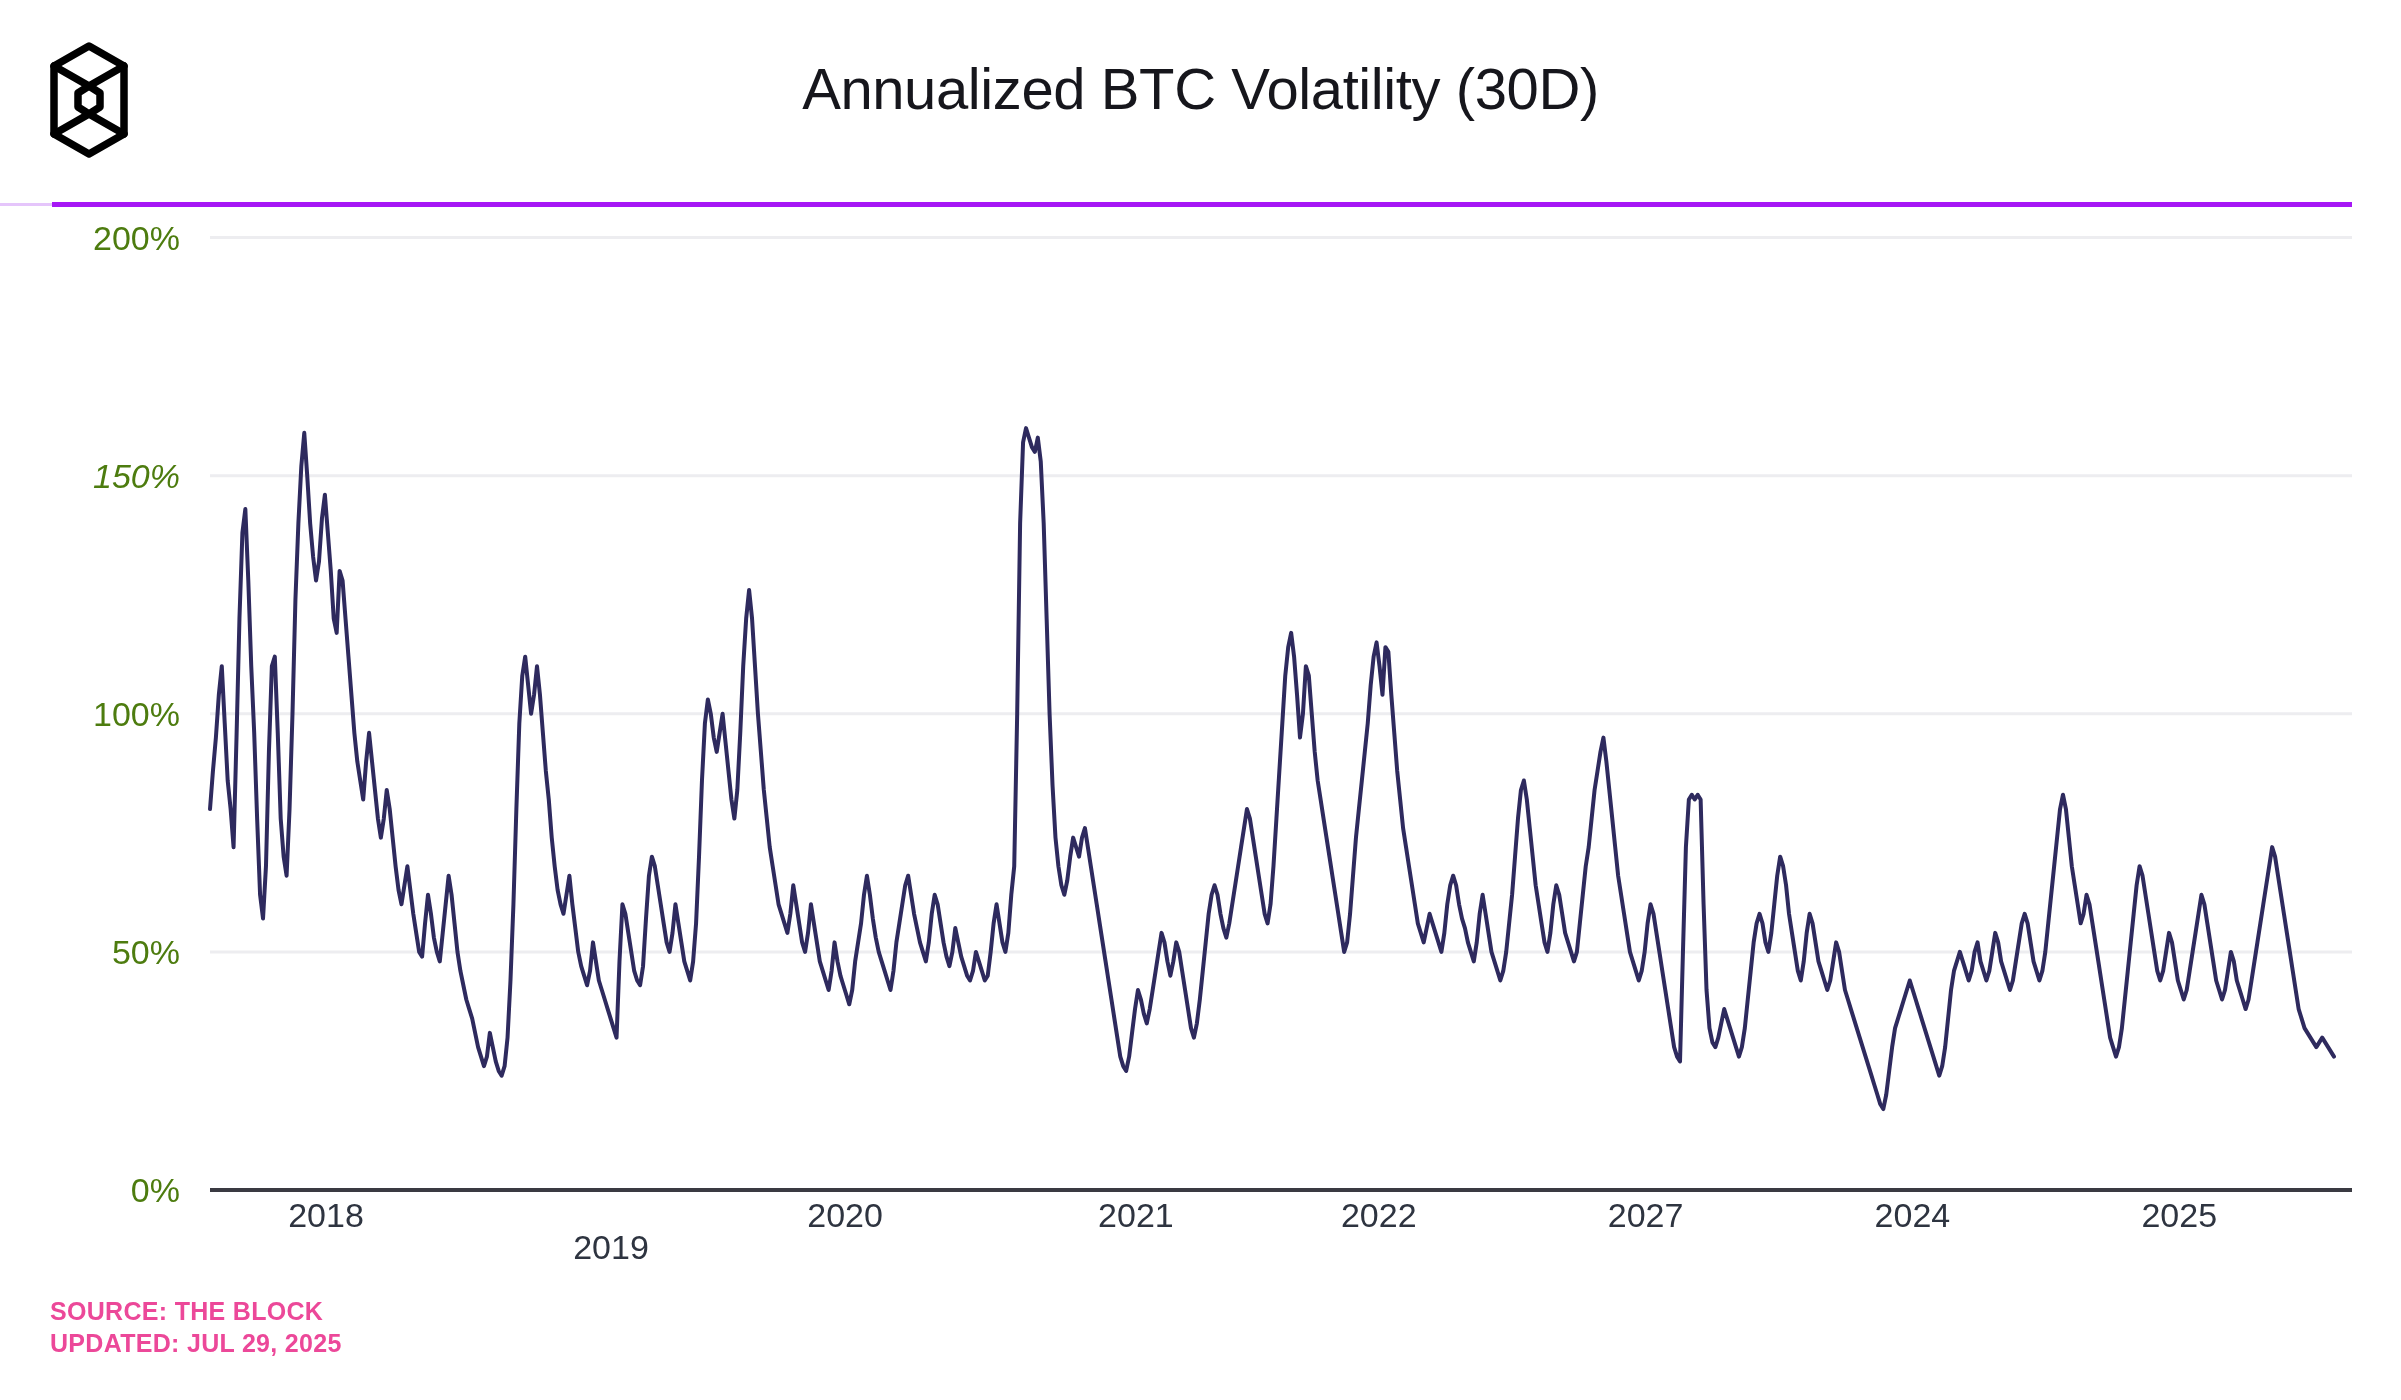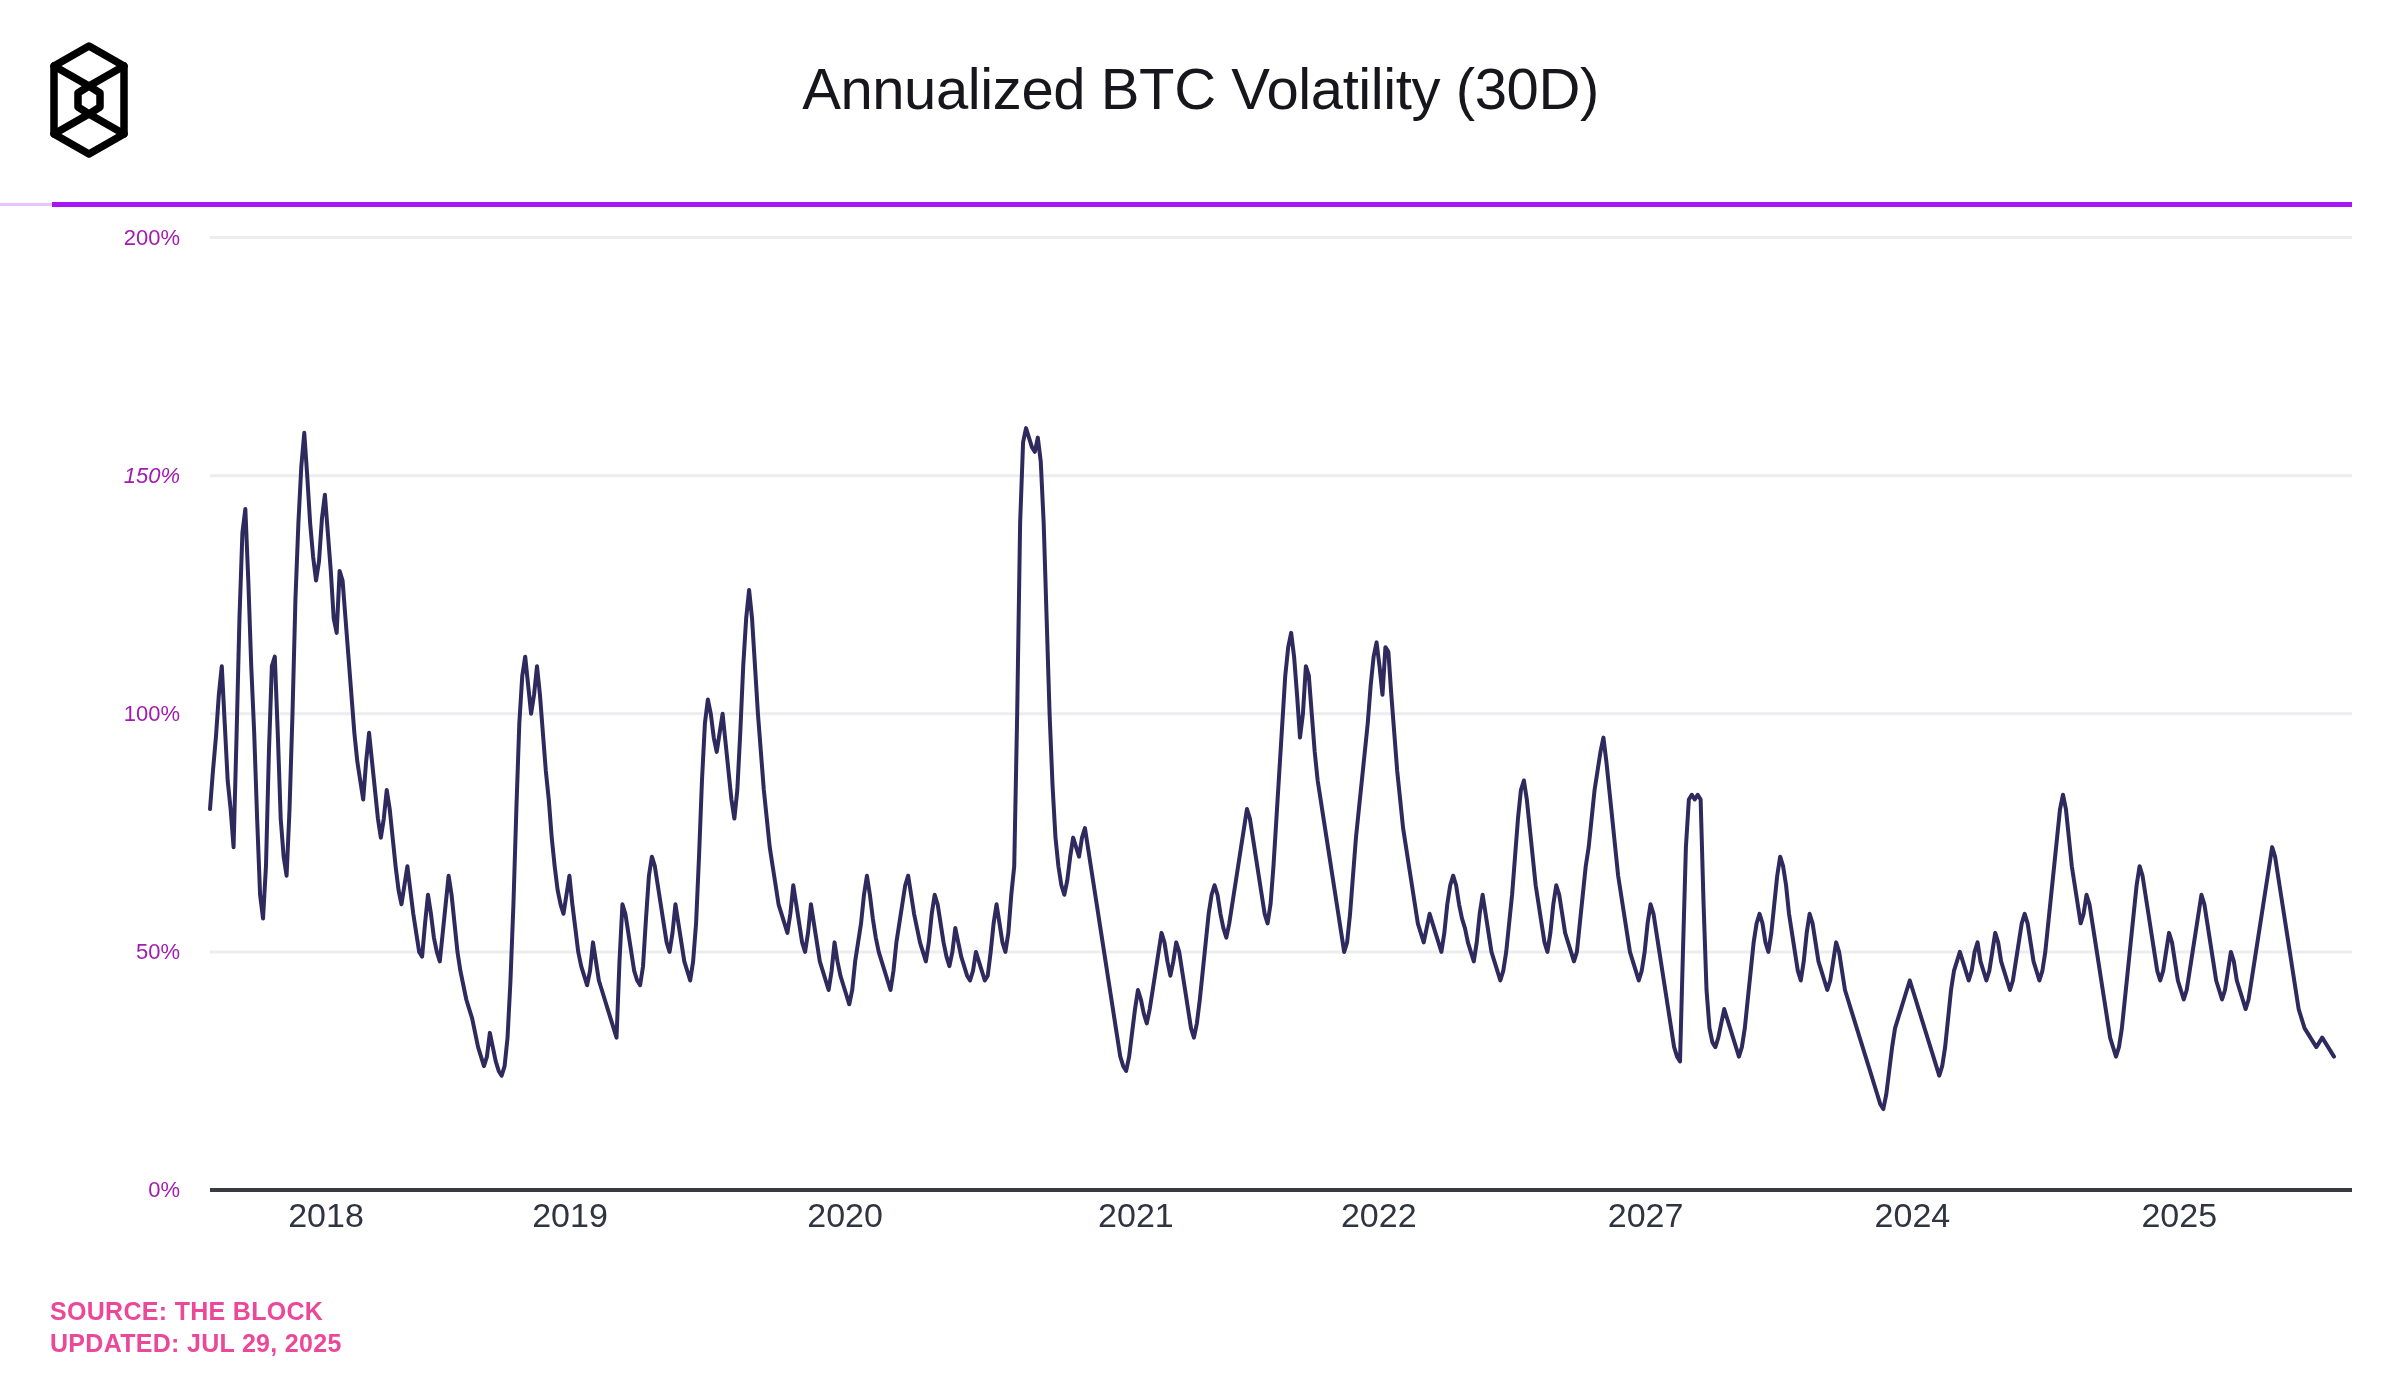--- a/index.html
+++ b/index.html
@@ -70,22 +70,22 @@
     position: absolute;
     left: 0;
     top: 0;
     width: 200px;
     height: 1000px;
   }
   .y-label {
     position: absolute;
     right: 20px;
     text-align: right;
-    font-size: 22px;
-    color: #a21caf;
+    font-size: 34px;
+    color: #4d7c0f;
     white-space: nowrap;
     transform: translateY(-50%);
     font-family: "Liberation Sans", sans-serif;
   }
   .svg-plot {
     position: absolute;
     left: 0;
     top: 0;
   }
   .x-labels {
@@ -155,21 +155,21 @@
       <line x1="210" x2="2352" y1="503.80952380952385" y2="503.80952380952385" stroke="#ededf0" stroke-width="3"></line>
       <line x1="210" x2="2352" y1="265.71428571428567" y2="265.71428571428567" stroke="#ededf0" stroke-width="3"></line>
       <line x1="210" x2="2352" y1="27.619047619047706" y2="27.619047619047706" stroke="#ededf0" stroke-width="3"></line>
       <line x1="210" x2="2352" y1="980" y2="980" stroke="#3a3a42" stroke-width="4"></line>
       <path d="M 210.00 599.05 L 212.95 560.95 L 215.89 527.62 L 218.84 484.76 L 221.78 456.19 L 224.73 513.33 L 227.68 570.48 L 230.62 599.05 L 233.57 637.14 L 236.51 527.62 L 239.46 408.57 L 242.40 322.86 L 245.35 299.05 L 248.30 370.48 L 251.24 456.19 L 254.19 522.86 L 257.13 608.57 L 260.08 684.76 L 263.03 708.57 L 265.97 656.19 L 268.92 541.90 L 271.86 456.19 L 274.81 446.67 L 277.76 522.86 L 280.70 608.57 L 283.65 646.67 L 286.59 665.71 L 289.54 599.05 L 292.49 503.81 L 295.43 389.52 L 298.38 313.33 L 301.32 256.19 L 304.27 222.86 L 307.21 265.71 L 310.16 313.33 L 313.11 346.67 L 316.05 370.48 L 319.00 351.43 L 321.94 308.57 L 324.89 284.76 L 327.84 322.86 L 330.78 360.95 L 333.73 408.57 L 336.67 422.86 L 339.62 360.95 L 342.57 370.48 L 345.51 408.57 L 348.46 446.67 L 351.40 484.76 L 354.35 522.86 L 357.30 551.43 L 360.24 570.48 L 363.19 589.52 L 366.13 551.43 L 369.08 522.86 L 372.02 551.43 L 374.97 580.00 L 377.92 608.57 L 380.86 627.62 L 383.81 608.57 L 386.75 580.00 L 389.70 599.05 L 392.65 627.62 L 395.59 656.19 L 398.54 680.00 L 401.48 694.29 L 404.43 675.24 L 407.38 656.19 L 410.32 680.00 L 413.27 703.81 L 416.21 722.86 L 419.16 741.90 L 422.11 746.67 L 425.05 713.33 L 428.00 684.76 L 430.94 703.81 L 433.89 727.62 L 436.83 741.90 L 439.78 751.43 L 442.73 722.86 L 445.67 694.29 L 448.62 665.71 L 451.56 684.76 L 454.51 713.33 L 457.46 741.90 L 460.40 760.95 L 463.35 775.24 L 466.29 789.52 L 469.24 799.05 L 472.19 808.57 L 475.13 822.86 L 478.08 837.14 L 481.02 846.67 L 483.97 856.19 L 486.92 846.67 L 489.86 822.86 L 492.81 837.14 L 495.75 851.43 L 498.70 860.95 L 501.64 865.71 L 504.59 856.19 L 507.54 827.62 L 510.48 770.48 L 513.43 694.29 L 516.37 599.05 L 519.32 513.33 L 522.27 465.71 L 525.21 446.67 L 528.16 475.24 L 531.10 503.81 L 534.05 484.76 L 537.00 456.19 L 539.94 484.76 L 542.89 522.86 L 545.83 560.95 L 548.78 589.52 L 551.73 627.62 L 554.67 656.19 L 557.62 680.00 L 560.56 694.29 L 563.51 703.81 L 566.45 684.76 L 569.40 665.71 L 572.35 694.29 L 575.29 718.10 L 578.24 741.90 L 581.18 756.19 L 584.13 765.71 L 587.08 775.24 L 590.02 760.95 L 592.97 732.38 L 595.91 751.43 L 598.86 770.48 L 601.81 780.00 L 604.75 789.52 L 607.70 799.05 L 610.64 808.57 L 613.59 818.10 L 616.54 827.62 L 619.48 751.43 L 622.43 694.29 L 625.37 703.81 L 628.32 722.86 L 631.26 741.90 L 634.21 760.95 L 637.16 770.48 L 640.10 775.24 L 643.05 756.19 L 645.99 708.57 L 648.94 665.71 L 651.89 646.67 L 654.83 656.19 L 657.78 675.24 L 660.72 694.29 L 663.67 713.33 L 666.62 732.38 L 669.56 741.90 L 672.51 722.86 L 675.45 694.29 L 678.40 713.33 L 681.35 732.38 L 684.29 751.43 L 687.24 760.95 L 690.18 770.48 L 693.13 751.43 L 696.07 713.33 L 699.02 646.67 L 701.97 570.48 L 704.91 513.33 L 707.86 489.52 L 710.80 503.81 L 713.75 527.62 L 716.70 541.90 L 719.64 522.86 L 722.59 503.81 L 725.53 532.38 L 728.48 560.95 L 731.43 589.52 L 734.37 608.57 L 737.32 580.00 L 740.26 522.86 L 743.21 456.19 L 746.16 408.57 L 749.10 380.00 L 752.05 408.57 L 754.99 456.19 L 757.94 503.81 L 760.88 541.90 L 763.83 580.00 L 766.78 608.57 L 769.72 637.14 L 772.67 656.19 L 775.61 675.24 L 778.56 694.29 L 781.51 703.81 L 784.45 713.33 L 787.40 722.86 L 790.34 703.81 L 793.29 675.24 L 796.24 694.29 L 799.18 713.33 L 802.13 732.38 L 805.07 741.90 L 808.02 722.86 L 810.97 694.29 L 813.91 713.33 L 816.86 732.38 L 819.80 751.43 L 822.75 760.95 L 825.69 770.48 L 828.64 780.00 L 831.59 760.95 L 834.53 732.38 L 837.48 751.43 L 840.42 765.71 L 843.37 775.24 L 846.32 784.76 L 849.26 794.29 L 852.21 780.00 L 855.15 751.43 L 858.10 732.38 L 861.05 713.33 L 863.99 684.76 L 866.94 665.71 L 869.88 684.76 L 872.83 708.57 L 875.78 727.62 L 878.72 741.90 L 881.67 751.43 L 884.61 760.95 L 887.56 770.48 L 890.50 780.00 L 893.45 760.95 L 896.40 732.38 L 899.34 713.33 L 902.29 694.29 L 905.23 675.24 L 908.18 665.71 L 911.13 684.76 L 914.07 703.81 L 917.02 718.10 L 919.96 732.38 L 922.91 741.90 L 925.86 751.43 L 928.80 732.38 L 931.75 703.81 L 934.69 684.76 L 937.64 694.29 L 940.59 713.33 L 943.53 732.38 L 946.48 746.67 L 949.42 756.19 L 952.37 741.90 L 955.31 718.10 L 958.26 732.38 L 961.21 746.67 L 964.15 756.19 L 967.10 765.71 L 970.04 770.48 L 972.99 760.95 L 975.94 741.90 L 978.88 751.43 L 981.83 760.95 L 984.77 770.48 L 987.72 765.71 L 990.67 741.90 L 993.61 713.33 L 996.56 694.29 L 999.50 713.33 L 1002.45 732.38 L 1005.40 741.90 L 1008.34 722.86 L 1011.29 684.76 L 1014.23 656.19 L 1017.18 503.81 L 1020.12 313.33 L 1023.07 232.38 L 1026.02 218.10 L 1028.96 227.62 L 1031.91 237.14 L 1034.85 241.90 L 1037.80 227.62 L 1040.75 251.43 L 1043.69 313.33 L 1046.64 408.57 L 1049.58 503.81 L 1052.53 575.24 L 1055.48 627.62 L 1058.42 656.19 L 1061.37 675.24 L 1064.31 684.76 L 1067.26 670.48 L 1070.21 646.67 L 1073.15 627.62 L 1076.10 637.14 L 1079.04 646.67 L 1081.99 627.62 L 1084.93 618.10 L 1087.88 637.14 L 1090.83 656.19 L 1093.77 675.24 L 1096.72 694.29 L 1099.66 713.33 L 1102.61 732.38 L 1105.56 751.43 L 1108.50 770.48 L 1111.45 789.52 L 1114.39 808.57 L 1117.34 827.62 L 1120.29 846.67 L 1123.23 856.19 L 1126.18 860.95 L 1129.12 846.67 L 1132.07 822.86 L 1135.02 799.05 L 1137.96 780.00 L 1140.91 789.52 L 1143.85 803.81 L 1146.80 813.33 L 1149.74 799.05 L 1152.69 780.00 L 1155.64 760.95 L 1158.58 741.90 L 1161.53 722.86 L 1164.47 732.38 L 1167.42 751.43 L 1170.37 765.71 L 1173.31 751.43 L 1176.26 732.38 L 1179.20 741.90 L 1182.15 760.95 L 1185.10 780.00 L 1188.04 799.05 L 1190.99 818.10 L 1193.93 827.62 L 1196.88 813.33 L 1199.83 789.52 L 1202.77 760.95 L 1205.72 732.38 L 1208.66 703.81 L 1211.61 684.76 L 1214.55 675.24 L 1217.50 684.76 L 1220.45 703.81 L 1223.39 718.10 L 1226.34 727.62 L 1229.28 713.33 L 1232.23 694.29 L 1235.18 675.24 L 1238.12 656.19 L 1241.07 637.14 L 1244.01 618.10 L 1246.96 599.05 L 1249.91 608.57 L 1252.85 627.62 L 1255.80 646.67 L 1258.74 665.71 L 1261.69 684.76 L 1264.64 703.81 L 1267.58 713.33 L 1270.53 694.29 L 1273.47 656.19 L 1276.42 608.57 L 1279.36 560.95 L 1282.31 513.33 L 1285.26 465.71 L 1288.20 437.14 L 1291.15 422.86 L 1294.09 446.67 L 1297.04 484.76 L 1299.99 527.62 L 1302.93 503.81 L 1305.88 456.19 L 1308.82 465.71 L 1311.77 503.81 L 1314.72 541.90 L 1317.66 570.48 L 1320.61 589.52 L 1323.55 608.57 L 1326.50 627.62 L 1329.45 646.67 L 1332.39 665.71 L 1335.34 684.76 L 1338.28 703.81 L 1341.23 722.86 L 1344.17 741.90 L 1347.12 732.38 L 1350.07 703.81 L 1353.01 665.71 L 1355.96 627.62 L 1358.90 599.05 L 1361.85 570.48 L 1364.80 541.90 L 1367.74 513.33 L 1370.69 475.24 L 1373.63 446.67 L 1376.58 432.38 L 1379.53 456.19 L 1382.47 484.76 L 1385.42 437.14 L 1388.36 441.90 L 1391.31 484.76 L 1394.26 522.86 L 1397.20 560.95 L 1400.15 589.52 L 1403.09 618.10 L 1406.04 637.14 L 1408.98 656.19 L 1411.93 675.24 L 1414.88 694.29 L 1417.82 713.33 L 1420.77 722.86 L 1423.71 732.38 L 1426.66 718.10 L 1429.61 703.81 L 1432.55 713.33 L 1435.50 722.86 L 1438.44 732.38 L 1441.39 741.90 L 1444.34 722.86 L 1447.28 694.29 L 1450.23 675.24 L 1453.17 665.71 L 1456.12 675.24 L 1459.07 694.29 L 1462.01 708.57 L 1464.96 718.10 L 1467.90 732.38 L 1470.85 741.90 L 1473.79 751.43 L 1476.74 732.38 L 1479.69 703.81 L 1482.63 684.76 L 1485.58 703.81 L 1488.52 722.86 L 1491.47 741.90 L 1494.42 751.43 L 1497.36 760.95 L 1500.31 770.48 L 1503.25 760.95 L 1506.20 741.90 L 1509.15 713.33 L 1512.09 684.76 L 1515.04 646.67 L 1517.98 608.57 L 1520.93 580.00 L 1523.88 570.48 L 1526.82 589.52 L 1529.77 618.10 L 1532.71 646.67 L 1535.66 675.24 L 1538.60 694.29 L 1541.55 713.33 L 1544.50 732.38 L 1547.44 741.90 L 1550.39 722.86 L 1553.33 694.29 L 1556.28 675.24 L 1559.23 684.76 L 1562.17 703.81 L 1565.12 722.86 L 1568.06 732.38 L 1571.01 741.90 L 1573.96 751.43 L 1576.90 741.90 L 1579.85 713.33 L 1582.79 684.76 L 1585.74 656.19 L 1588.69 637.14 L 1591.63 608.57 L 1594.58 580.00 L 1597.52 560.95 L 1600.47 541.90 L 1603.41 527.62 L 1606.36 551.43 L 1609.31 580.00 L 1612.25 608.57 L 1615.20 637.14 L 1618.14 665.71 L 1621.09 684.76 L 1624.04 703.81 L 1626.98 722.86 L 1629.93 741.90 L 1632.87 751.43 L 1635.82 760.95 L 1638.77 770.48 L 1641.71 760.95 L 1644.66 741.90 L 1647.60 713.33 L 1650.55 694.29 L 1653.50 703.81 L 1656.44 722.86 L 1659.39 741.90 L 1662.33 760.95 L 1665.28 780.00 L 1668.22 799.05 L 1671.17 818.10 L 1674.12 837.14 L 1677.06 846.67 L 1680.01 851.43 L 1682.95 741.90 L 1685.90 637.14 L 1688.85 589.52 L 1691.79 584.76 L 1694.74 589.52 L 1697.68 584.76 L 1700.63 589.52 L 1703.58 694.29 L 1706.52 780.00 L 1709.47 818.10 L 1712.41 832.38 L 1715.36 837.14 L 1718.31 827.62 L 1721.25 813.33 L 1724.20 799.05 L 1727.14 808.57 L 1730.09 818.10 L 1733.03 827.62 L 1735.98 837.14 L 1738.93 846.67 L 1741.87 837.14 L 1744.82 818.10 L 1747.76 789.52 L 1750.71 760.95 L 1753.66 732.38 L 1756.60 713.33 L 1759.55 703.81 L 1762.49 713.33 L 1765.44 732.38 L 1768.39 741.90 L 1771.33 722.86 L 1774.28 694.29 L 1777.22 665.71 L 1780.17 646.67 L 1783.12 656.19 L 1786.06 675.24 L 1789.01 703.81 L 1791.95 722.86 L 1794.90 741.90 L 1797.84 760.95 L 1800.79 770.48 L 1803.74 751.43 L 1806.68 722.86 L 1809.63 703.81 L 1812.57 713.33 L 1815.52 732.38 L 1818.47 751.43 L 1821.41 760.95 L 1824.36 770.48 L 1827.30 780.00 L 1830.25 770.48 L 1833.20 751.43 L 1836.14 732.38 L 1839.09 741.90 L 1842.03 760.95 L 1844.98 780.00 L 1847.93 789.52 L 1850.87 799.05 L 1853.82 808.57 L 1856.76 818.10 L 1859.71 827.62 L 1862.65 837.14 L 1865.60 846.67 L 1868.55 856.19 L 1871.49 865.71 L 1874.44 875.24 L 1877.38 884.76 L 1880.33 894.29 L 1883.28 899.05 L 1886.22 884.76 L 1889.17 860.95 L 1892.11 837.14 L 1895.06 818.10 L 1898.01 808.57 L 1900.95 799.05 L 1903.90 789.52 L 1906.84 780.00 L 1909.79 770.48 L 1912.74 780.00 L 1915.68 789.52 L 1918.63 799.05 L 1921.57 808.57 L 1924.52 818.10 L 1927.46 827.62 L 1930.41 837.14 L 1933.36 846.67 L 1936.30 856.19 L 1939.25 865.71 L 1942.19 856.19 L 1945.14 837.14 L 1948.09 808.57 L 1951.03 780.00 L 1953.98 760.95 L 1956.92 751.43 L 1959.87 741.90 L 1962.82 751.43 L 1965.76 760.95 L 1968.71 770.48 L 1971.65 760.95 L 1974.60 741.90 L 1977.55 732.38 L 1980.49 751.43 L 1983.44 760.95 L 1986.38 770.48 L 1989.33 760.95 L 1992.27 741.90 L 1995.22 722.86 L 1998.17 732.38 L 2001.11 751.43 L 2004.06 760.95 L 2007.00 770.48 L 2009.95 780.00 L 2012.90 770.48 L 2015.84 751.43 L 2018.79 732.38 L 2021.73 713.33 L 2024.68 703.81 L 2027.63 713.33 L 2030.57 732.38 L 2033.52 751.43 L 2036.46 760.95 L 2039.41 770.48 L 2042.36 760.95 L 2045.30 741.90 L 2048.25 713.33 L 2051.19 684.76 L 2054.14 656.19 L 2057.08 627.62 L 2060.03 599.05 L 2062.98 584.76 L 2065.92 599.05 L 2068.87 627.62 L 2071.81 656.19 L 2074.76 675.24 L 2077.71 694.29 L 2080.65 713.33 L 2083.60 703.81 L 2086.54 684.76 L 2089.49 694.29 L 2092.44 713.33 L 2095.38 732.38 L 2098.33 751.43 L 2101.27 770.48 L 2104.22 789.52 L 2107.17 808.57 L 2110.11 827.62 L 2113.06 837.14 L 2116.00 846.67 L 2118.95 837.14 L 2121.89 818.10 L 2124.84 789.52 L 2127.79 760.95 L 2130.73 732.38 L 2133.68 703.81 L 2136.62 675.24 L 2139.57 656.19 L 2142.52 665.71 L 2145.46 684.76 L 2148.41 703.81 L 2151.35 722.86 L 2154.30 741.90 L 2157.25 760.95 L 2160.19 770.48 L 2163.14 760.95 L 2166.08 741.90 L 2169.03 722.86 L 2171.98 732.38 L 2174.92 751.43 L 2177.87 770.48 L 2180.81 780.00 L 2183.76 789.52 L 2186.70 780.00 L 2189.65 760.95 L 2192.60 741.90 L 2195.54 722.86 L 2198.49 703.81 L 2201.43 684.76 L 2204.38 694.29 L 2207.33 713.33 L 2210.27 732.38 L 2213.22 751.43 L 2216.16 770.48 L 2219.11 780.00 L 2222.06 789.52 L 2225.00 780.00 L 2227.95 760.95 L 2230.89 741.90 L 2233.84 751.43 L 2236.79 770.48 L 2239.73 780.00 L 2242.68 789.52 L 2245.62 799.05 L 2248.57 789.52 L 2251.51 770.48 L 2254.46 751.43 L 2257.41 732.38 L 2260.35 713.33 L 2263.30 694.29 L 2266.24 675.24 L 2269.19 656.19 L 2272.14 637.14 L 2275.08 646.67 L 2278.03 665.71 L 2280.97 684.76 L 2283.92 703.81 L 2286.87 722.86 L 2289.81 741.90 L 2292.76 760.95 L 2295.70 780.00 L 2298.65 799.05 L 2301.60 808.57 L 2304.54 818.10 L 2307.49 822.86 L 2310.43 827.62 L 2313.38 832.38 L 2316.32 837.14 L 2319.27 832.38 L 2322.22 827.62 L 2325.16 832.38 L 2328.11 837.14 L 2331.05 841.90 L 2334.00 846.67" fill="none" stroke="#2e2a5e" stroke-width="4" stroke-linejoin="round" stroke-linecap="round"></path>
     </svg>
 </div>
 
 <div class="x-labels">
     <div class="x-label" style="left: 326px;">2018</div>
-    <div class="x-label" style="left: 570px;">2019</div>
+    <div class="x-label" style="left: 611px; margin-top: 32px;">2019</div>
     <div class="x-label" style="left: 845.065px;">2020</div>
     <div class="x-label" style="left: 1111.9px; margin-left: 24px;">2021</div>
     <div class="x-label" style="left: 1378.73px;">2022</div>
     <div class="x-label" style="left: 1645.57px;">2027</div>
     <div class="x-label" style="left: 1912.4px;">2024</div>
     <div class="x-label" style="left: 2179.24px;">2025</div>
   </div>
 
 <div class="footer">
   <div>SOURCE: THE BLOCK</div>

